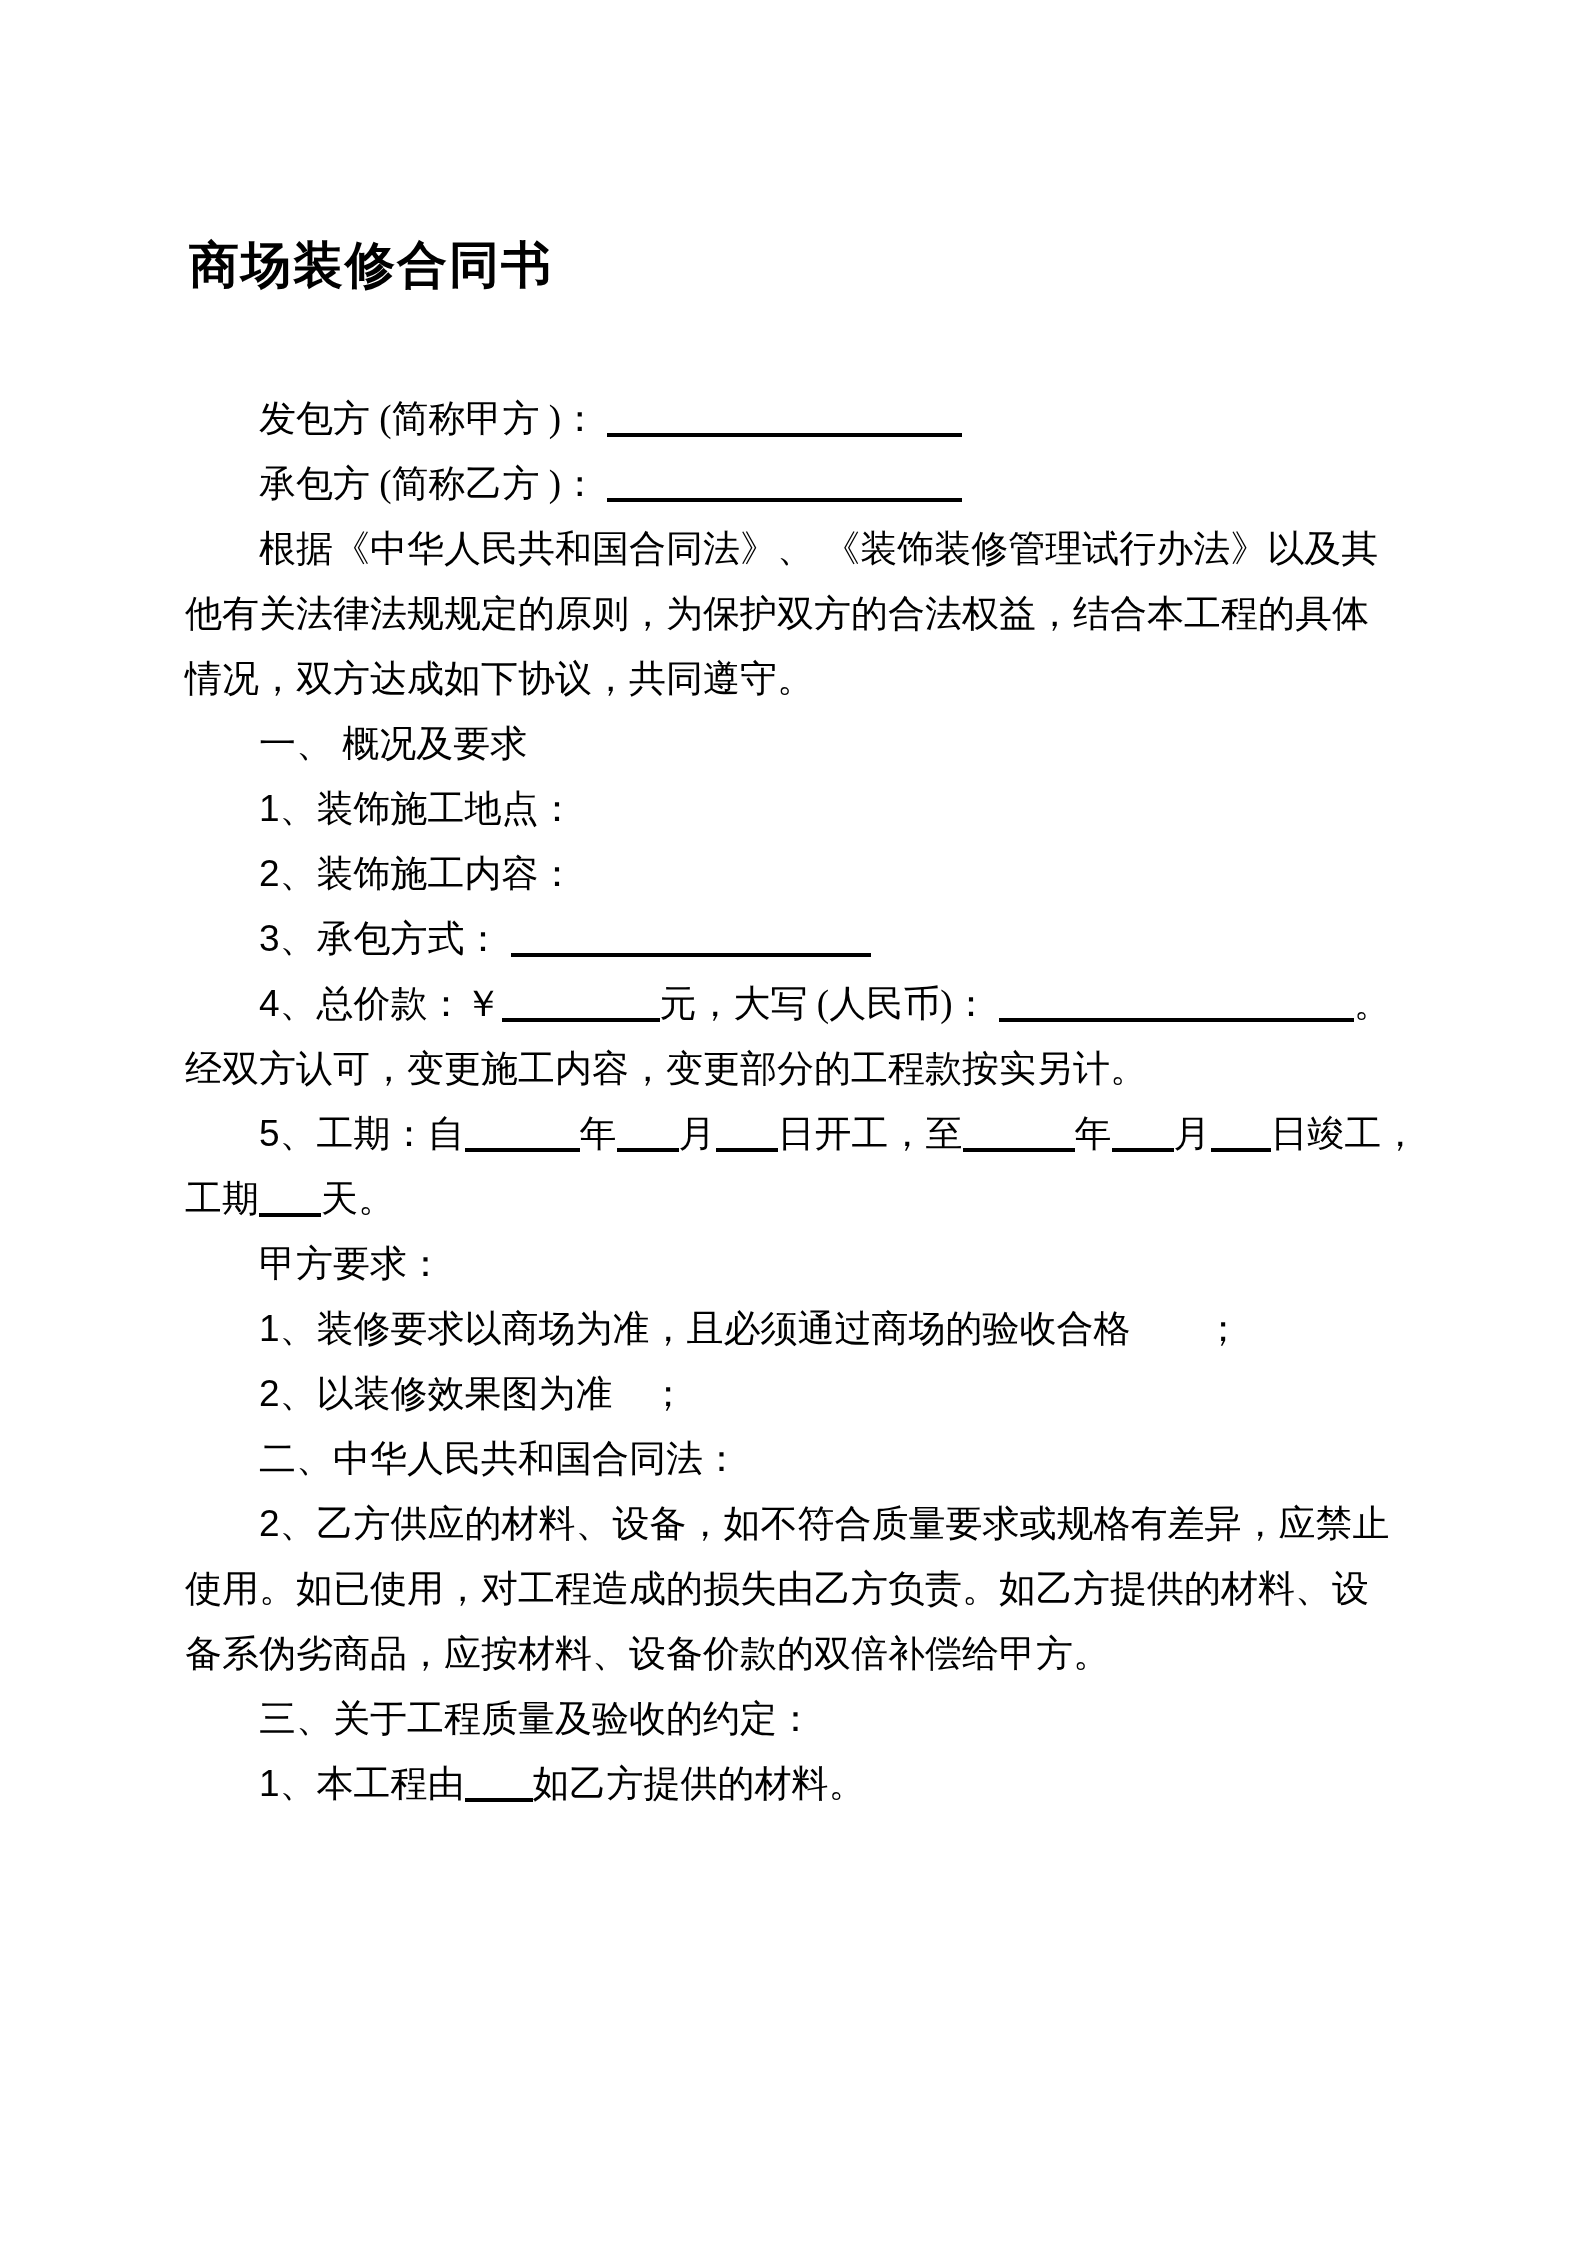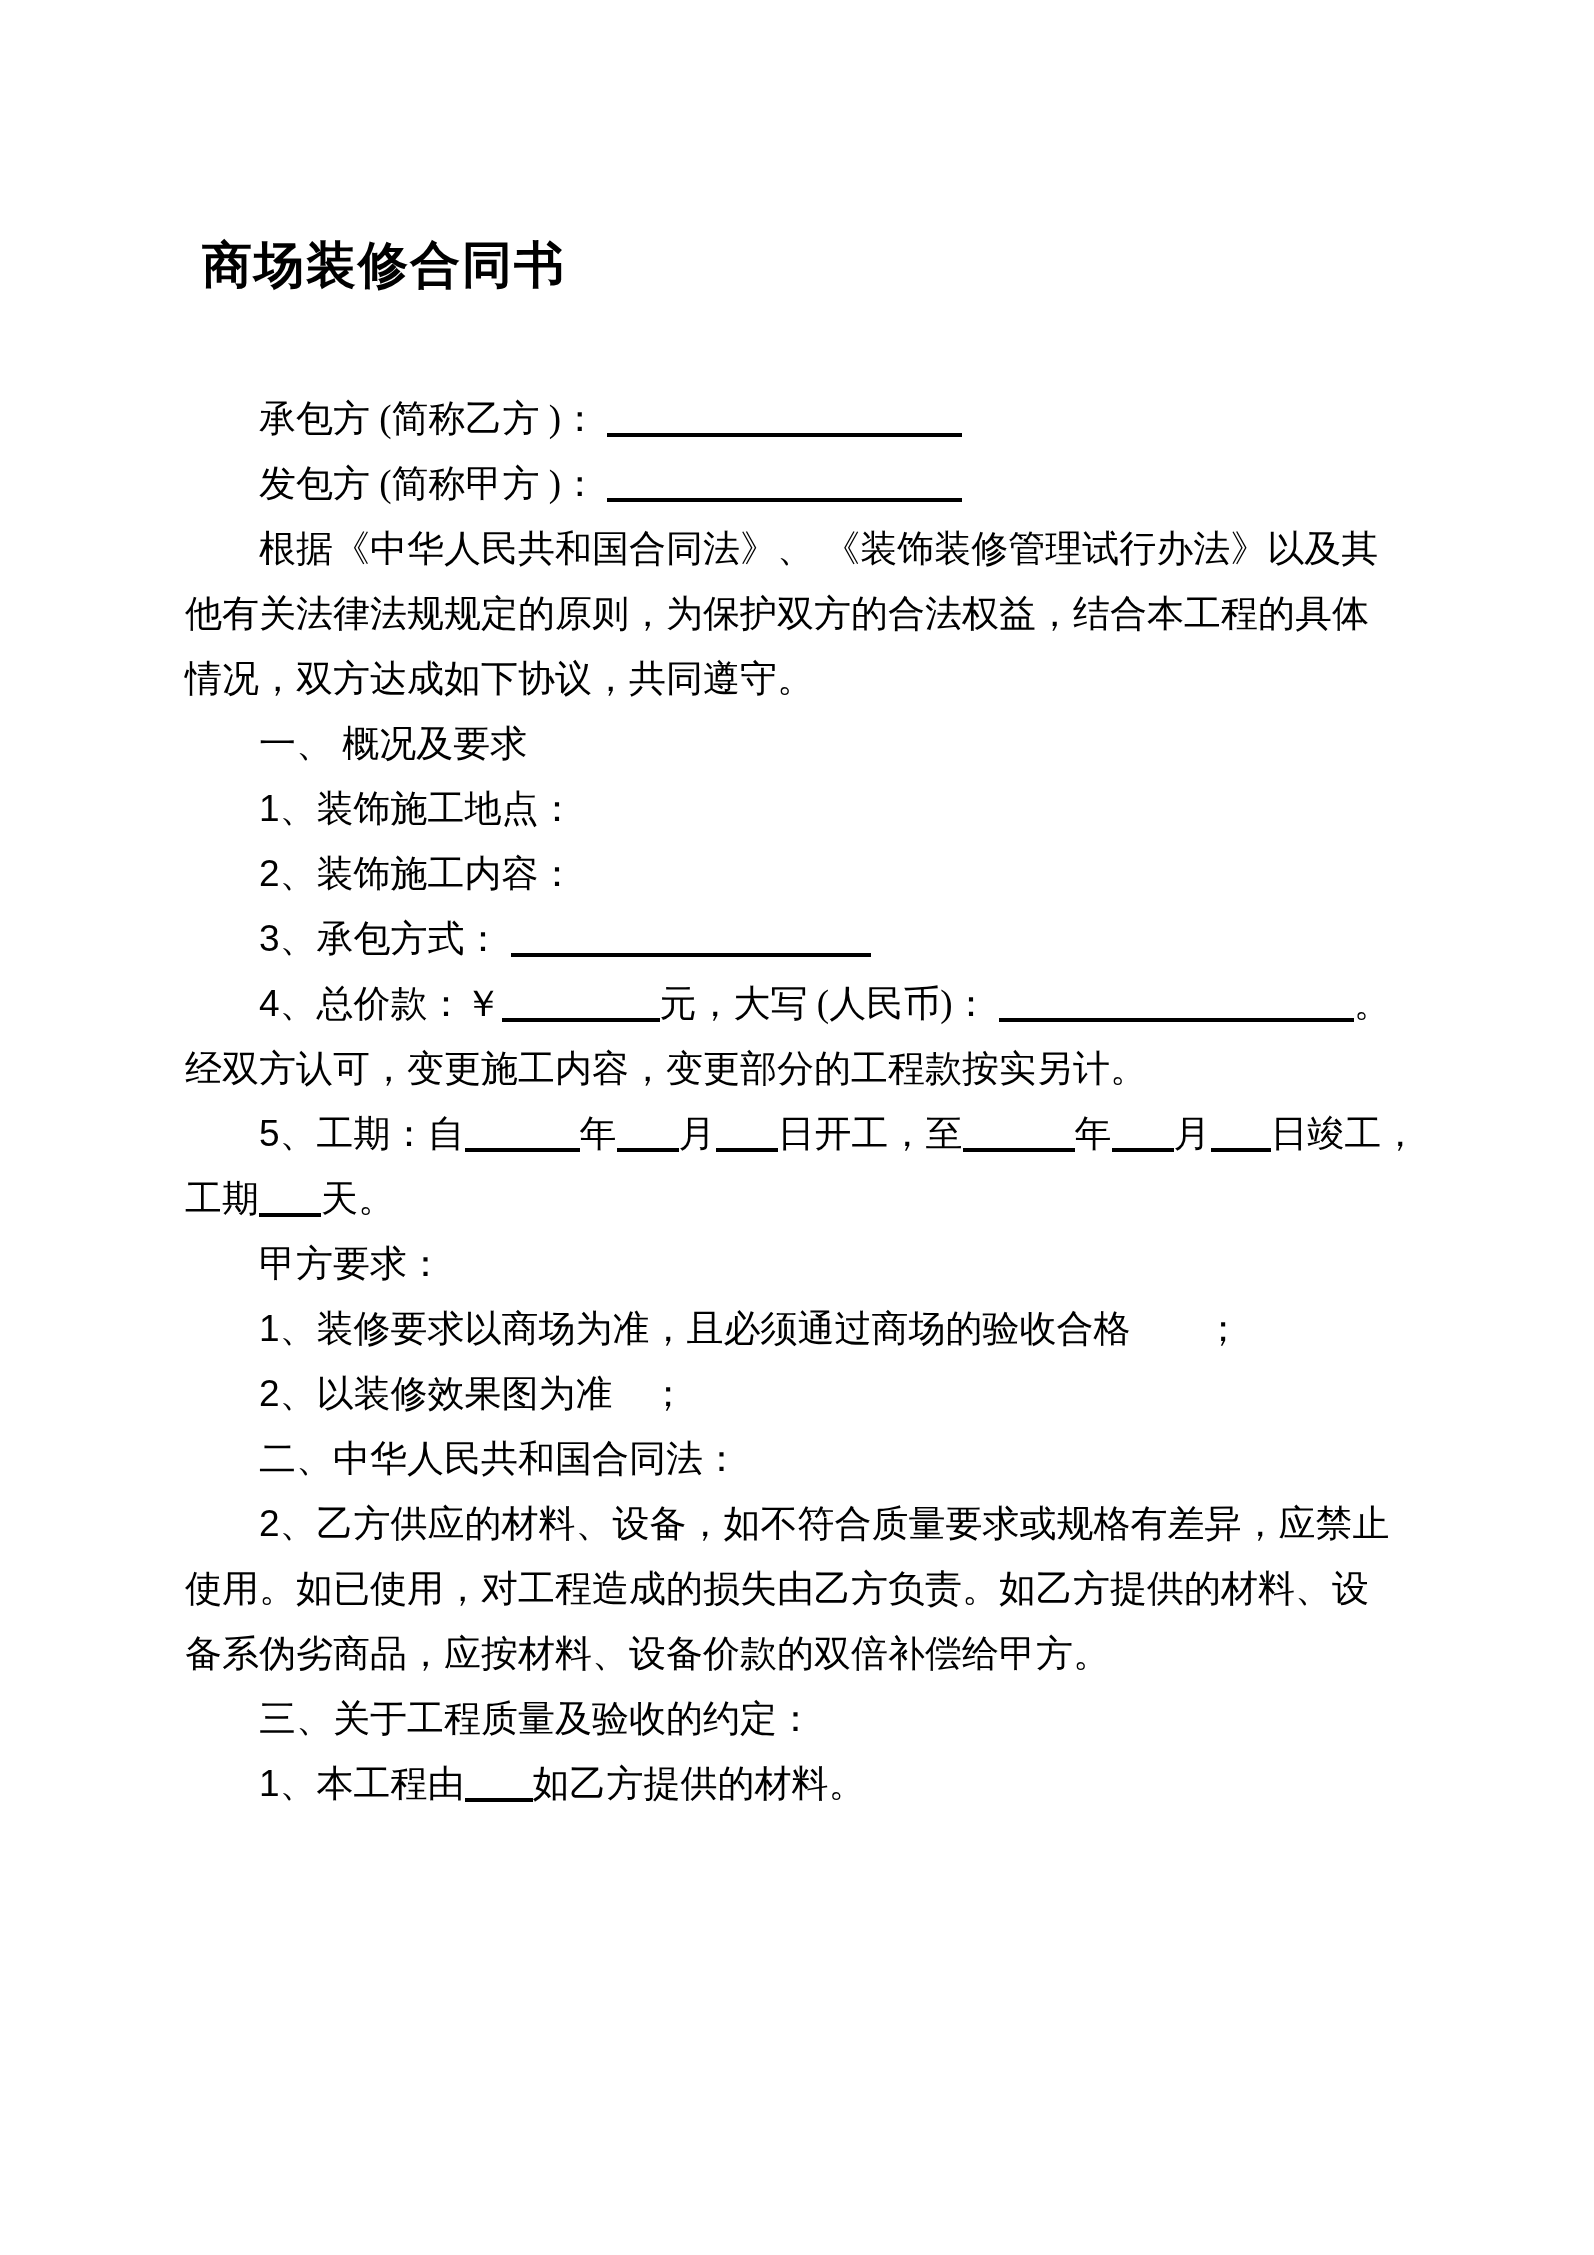--- a/index.html
+++ b/index.html
@@ -12,21 +12,21 @@
     width: 1594px;
     height: 2255px;
     box-sizing: border-box;
     padding: 232px 160px 0 185px;
     background: var(--page-bg, #ffffff);
     color: var(--page-fg, #000000);
     font-family: "Liberation Serif", "DejaVu Serif", serif;
     overflow: hidden;
   }
   .title {
-    margin: 0 0 88px 17px;
+    margin: 0 0 88px 4px;
     font-size: 50px;
     line-height: 66px;
     font-weight: bold;
     letter-spacing: 2px;
   }
   .doc-body { }
   .line {
     font-size: 37px;
     line-height: 65px;
     height: 65px;
@@ -45,22 +45,22 @@
     vertical-align: -6px;
     text-indent: 0;
   }
 </style>
 </head>
 <body>
 
 <div class="page">
   <h1 class="title">商场装修合同书</h1>
   <div class="doc-body">
+      <div class="line indent"><span>发包方 (简称甲方 )： </span><span class="blank" style="width: 355px;"></span></div>
       <div class="line indent"><span>承包方 (简称乙方 )： </span><span class="blank" style="width: 355px;"></span></div>
-      <div class="line indent"><span>发包方 (简称甲方 )： </span><span class="blank" style="width: 355px;"></span></div>
       <div class="line indent"><span>根据《中华人民共和国合同法》、 《装饰装修管理试行办法》以及其</span></div>
       <div class="line"><span>他有关法律法规规定的原则，为保护双方的合法权益，结合本工程的具体</span></div>
       <div class="line"><span>情况，双方达成如下协议，共同遵守。</span></div>
       <div class="line indent"><span>一、 概况及要求</span></div>
       <div class="line indent"><span class="seg-sans">1</span><span>、装饰施工地点：</span></div>
       <div class="line indent"><span class="seg-sans">2</span><span>、装饰施工内容：</span></div>
       <div class="line indent"><span class="seg-sans">3</span><span>、承包方式： </span><span class="blank" style="width: 360px;"></span></div>
       <div class="line indent"><span class="seg-sans">4</span><span>、总价款：￥</span><span class="blank" style="width: 158px;"></span><span>元，大写 (人民币)： </span><span class="blank" style="width: 355px;"></span><span>。</span></div>
       <div class="line"><span>经双方认可，变更施工内容，变更部分的工程款按实另计。</span></div>
       <div class="line indent"><span class="seg-sans">5</span><span>、工期：自</span><span class="blank" style="width: 115px;"></span><span>年</span><span class="blank" style="width: 62px;"></span><span>月</span><span class="blank" style="width: 62px;"></span><span>日开工，至</span><span class="blank" style="width: 112px;"></span><span>年</span><span class="blank" style="width: 62px;"></span><span>月</span><span class="blank" style="width: 60px;"></span><span>日竣工，</span></div>

